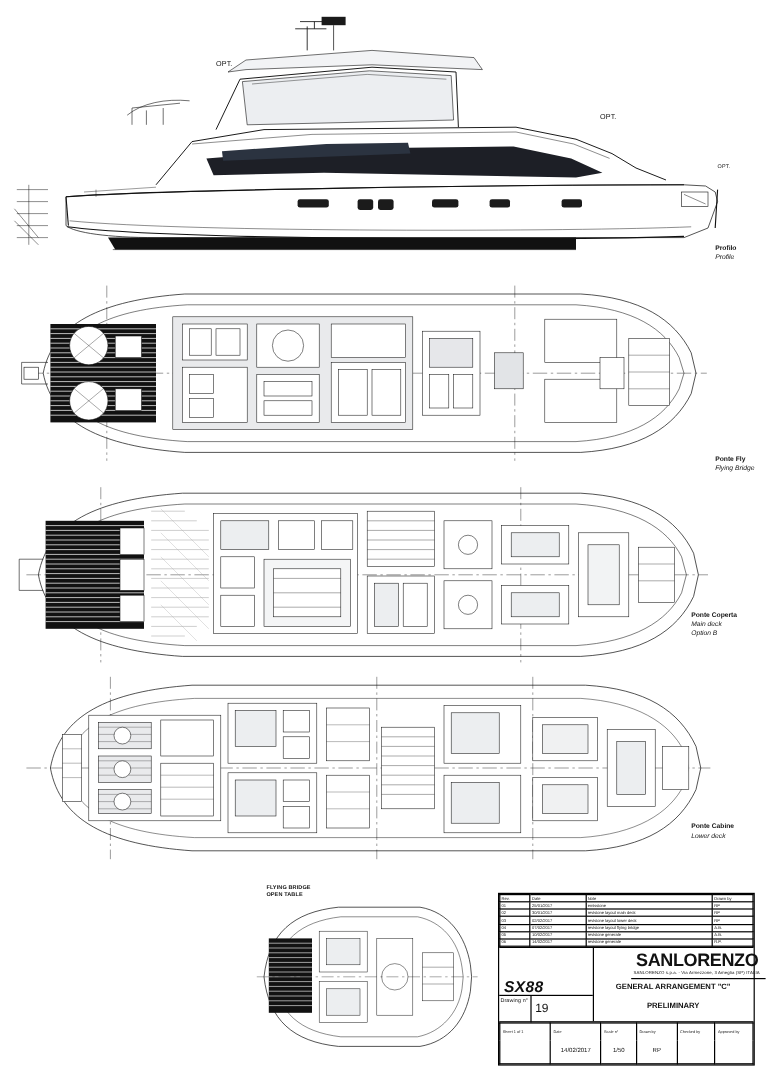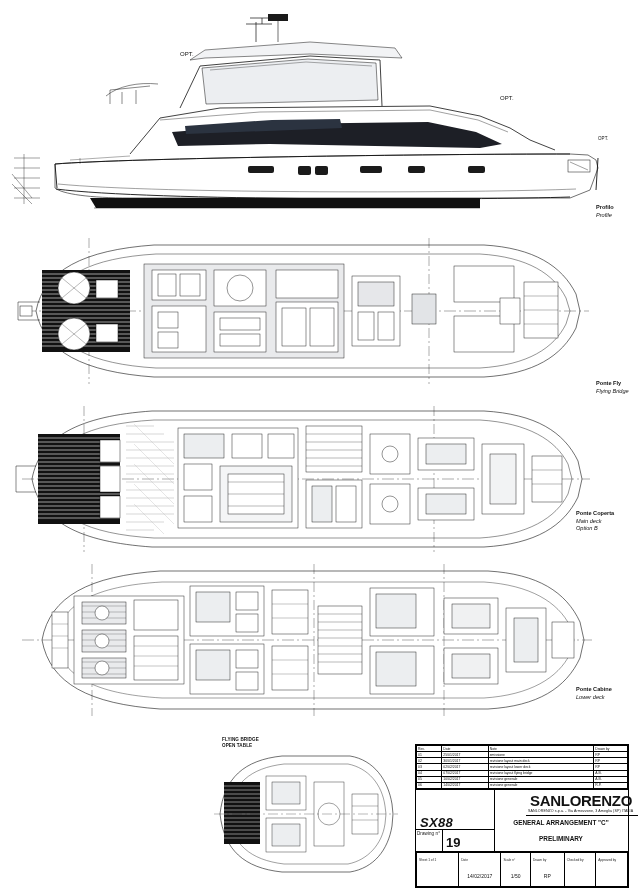--- a/index.html
+++ b/index.html
@@ -21,21 +21,21 @@
   .tb-rev table{border-collapse:collapse;width:100%;height:100%;font-size:3.4px;line-height:4px;}
   .tb-rev th,.tb-rev td{border:.4px solid #000;padding:0 1px;text-align:left;
                         font-weight:normal;white-space:nowrap;overflow:hidden;}
   .tb-rev th{font-size:3.4px;background:#fff;}
   .tb-mid{position:absolute;left:0;top:44px;width:100%;height:62px;}
   .tb-left{position:absolute;left:0;top:0;width:78px;height:100%;border-right:1px solid #000;}
   .tb-right{position:absolute;left:78px;top:0;right:0;height:100%;}
   .tb-model{position:absolute;left:4px;top:26px;font-size:13px;font-weight:bold;letter-spacing:.3px;font-style:italic;}
   .tb-scaleno{position:absolute;left:0;top:40px;width:100%;height:22px;border-top:1px solid #000;}
   .tb-scaleno .c1{position:absolute;left:0;top:0;width:26px;height:100%;border-right:1px solid #000;}
-  .tb-bignum{position:absolute;left:30px;top:5px;font-size:13px;font-weight:bold;}
+  .tb-bignum{position:absolute;left:30px;top:5px;font-size:10px;font-weight:normal;}
   .brandrow{position:absolute;left:0;top:0;width:100%;height:26px;border-bottom:1px solid #000;margin-left:32px;}
   .brand{position:absolute;left:4px;top:3px;font-size:15px;font-weight:bold;letter-spacing:-.3px;}
   .brandsub{position:absolute;left:2px;top:20px;font-size:3.6px;letter-spacing:.1px;}
   .ga{position:absolute;left:0;top:30px;width:100%;text-align:center;font-size:6.4px;font-weight:bold;}
   .prelim{position:absolute;left:0;top:46px;width:100%;text-align:center;font-size:6.4px;font-weight:bold;}
   .tb-bot{position:absolute;left:0;top:106px;width:100%;height:35px;border-top:1px solid #000;}
   .tb-bot table{border-collapse:collapse;width:100%;height:100%;font-size:3.6px;}
   .tb-bot td{border:.4px solid #000;padding:1px 2px;text-align:center;white-space:nowrap;}
   .tb-bot td.h{font-size:3.2px;text-align:left;color:#222;border-bottom:none;padding-bottom:0;}
   .tb-bot td.v{font-size:5px;border-top:none;padding-top:0;}

